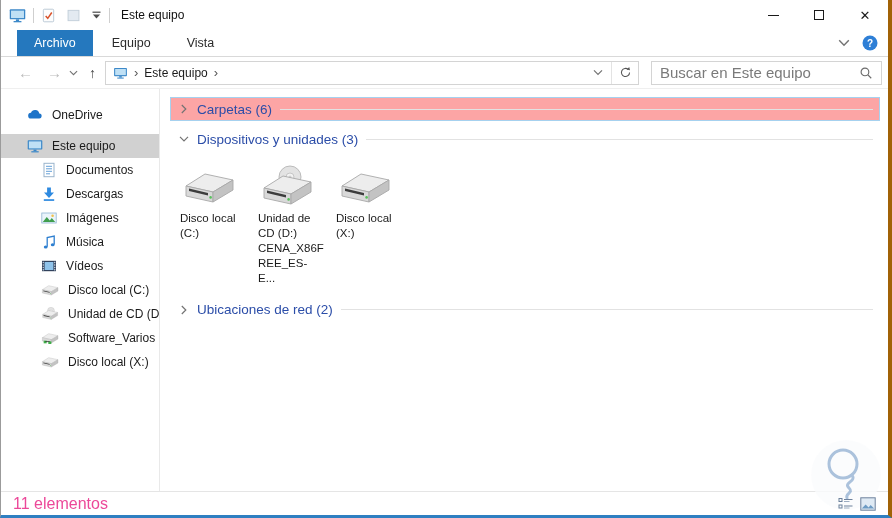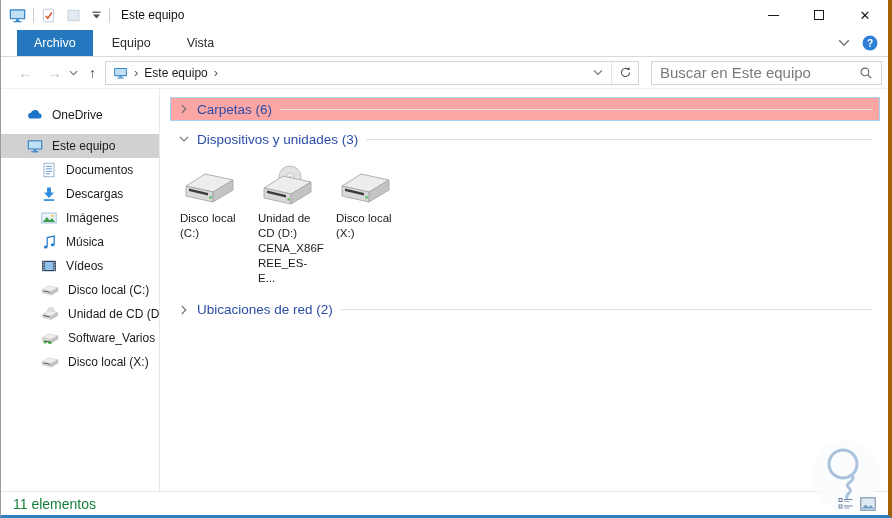--- a/index.html
+++ b/index.html
@@ -69,21 +69,21 @@
   .glabel { font-size:13.5px; color:#2b4da8; white-space:nowrap; margin-left:8px; }
   .gline { flex:1; border-top:1px solid #e2e2e2; margin-left:8px; }
   .g2 { margin-top:6px; } .g3 { margin-top:12px; }
   .tiles { display:flex; margin:10px 0 4px 10px; }
   .tile { width:78px; display:flex; flex-direction:column; }
   .tile .ticon { height:48px; display:flex; align-items:flex-end; padding-left:2px; }
   .tile .ticon svg { width:54px; height:44px; display:block; }
   .tile .tlabel { font-size:11.5px; line-height:1.3; color:#1b1b1b; width:66px; overflow-wrap:anywhere; margin-top:2px; }
   
   .statusbar { height:24px; border-top:1px solid #e5e5e5; display:flex; align-items:center; padding:0 12px; position:relative; background:#fff; }
-  .status-text { font-size:14px; color:#15803d; }
+  .status-text { font-size:16px; color:#ec4899; }
   .view-btns { margin-left:auto; display:flex; gap:6px; position:relative; z-index:3; }
   .view-btn svg { width:16px; height:14px; display:block; }
   
   .watermark { position:absolute; right:4px; bottom:2px; width:76px; height:76px; z-index:2; pointer-events:none; opacity:0.9; }
   .watermark svg { width:76px; height:76px; }
 </style>
 </head>
 <body>
 
 <div class="window">

